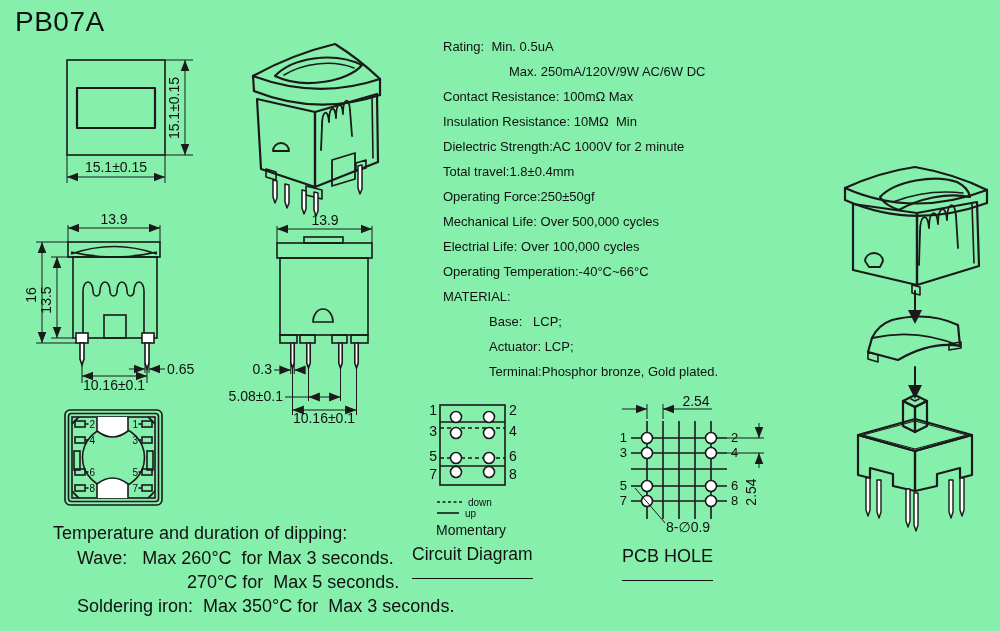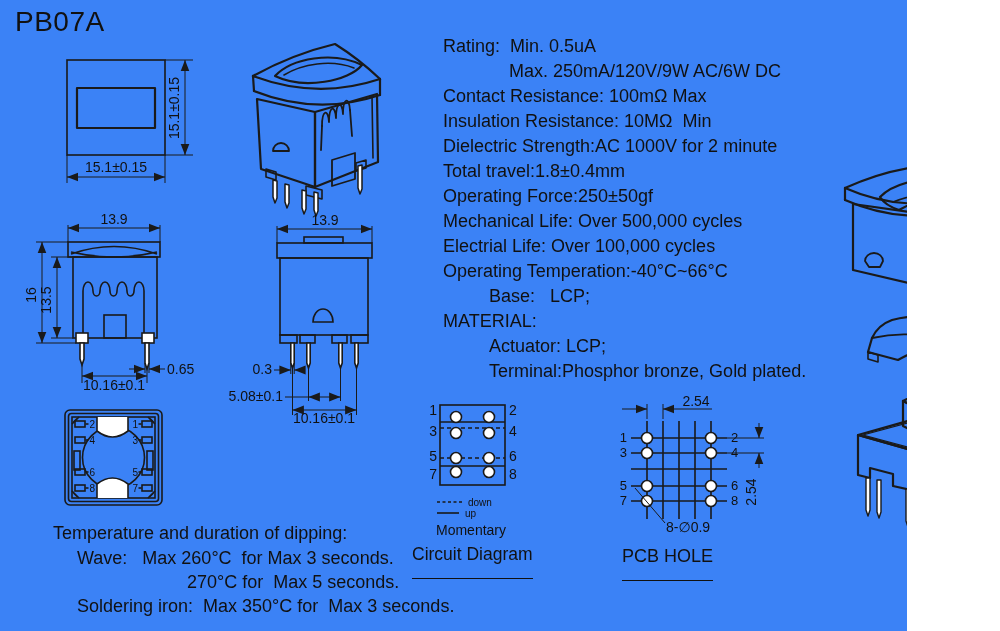--- a/index.html
+++ b/index.html
@@ -1,21 +1,21 @@
 <!DOCTYPE html>
 <html><head>
 <meta charset="utf-8">
 <style>
   html,body{margin:0;padding:0;background:#fff;}
-  .page{position:relative;width:907px;height:631px;background:#3b82f6;overflow:hidden;
+  .page{position:relative;width:1000px;height:631px;background:#86efac;overflow:hidden;
         font-family:"Liberation Sans",sans-serif;color:#111;}
   .txt{position:absolute;white-space:pre;color:#111;}
   .page-title{font-size:28px;letter-spacing:0.5px;}
   .spec-block{position:absolute;left:443px;top:34px;}
-  .spec-line{white-space:pre;font-size:18px;line-height:25px;height:25px;}
+  .spec-line{white-space:pre;font-size:13px;line-height:25px;height:25px;}
   .ml1{padding-left:66px;}
   .ml2{padding-left:46px;}
   .dip{font-size:18px;margin-left:48px;}
   .sub-label{font-size:14px;}
   .fig-title{font-size:18px;border-bottom:1.7px solid #111;padding-bottom:13px;}
   svg{position:absolute;overflow:visible;}
   svg text{font-family:"Liberation Sans",sans-serif;fill:#111;}
   .o{stroke:#1a1a1a;fill:none;stroke-width:1.6;}
   .ob{stroke:#1a1a1a;fill:none;stroke-width:2.2;stroke-linejoin:round;stroke-linecap:round;}
   .d{stroke:#1a1a1a;fill:none;stroke-width:1;}
@@ -77,22 +77,22 @@
     <div class="spec-line">Rating:  Min. 0.5uA</div>
     <div class="spec-line ml1">Max. 250mA/120V/9W AC/6W DC</div>
     <div class="spec-line">Contact Resistance: 100mΩ Max</div>
     <div class="spec-line">Insulation Resistance: 10MΩ  Min</div>
     <div class="spec-line">Dielectric Strength:AC 1000V for 2 minute</div>
     <div class="spec-line">Total travel:1.8±0.4mm</div>
     <div class="spec-line">Operating Force:250±50gf</div>
     <div class="spec-line">Mechanical Life: Over 500,000 cycles</div>
     <div class="spec-line">Electrial Life: Over 100,000 cycles</div>
     <div class="spec-line">Operating Temperation:-40°C~66°C</div>
+    <div class="spec-line">MATERIAL:</div>
     <div class="spec-line ml2">Base:   LCP;</div>
-    <div class="spec-line">MATERIAL:</div>
     <div class="spec-line ml2">Actuator: LCP;</div>
     <div class="spec-line ml2">Terminal:Phosphor bronze, Gold plated.</div>
   </div>
 
   <svg style="left:20px;top:205px;" width="205" height="195" viewBox="0 0 205 195">
     <path class="d" d="M48,37 V20 M140,37 V20"></path>
     <line class="d" x1="48" y1="23" x2="140" y2="23" marker-start="url(#dimarrow)" marker-end="url(#dimarrow)"></line>
     <text class="dt" x="94" y="19" text-anchor="middle">13.9</text>
 
     <rect class="o" x="48" y="37" width="92" height="15"></rect>

